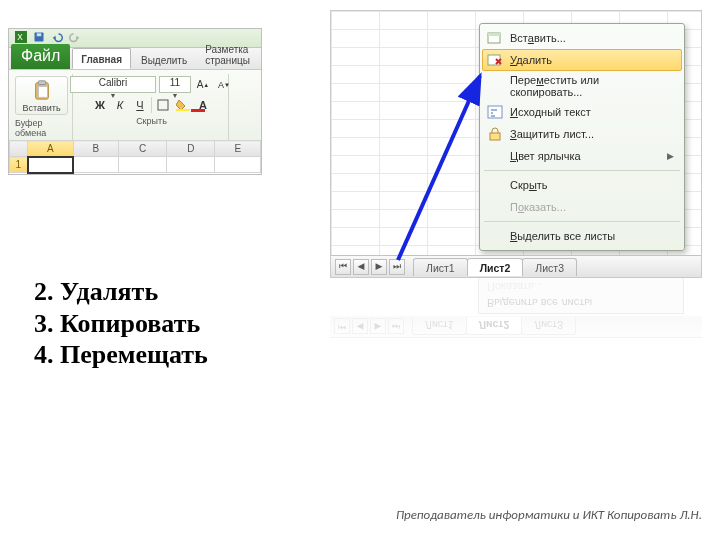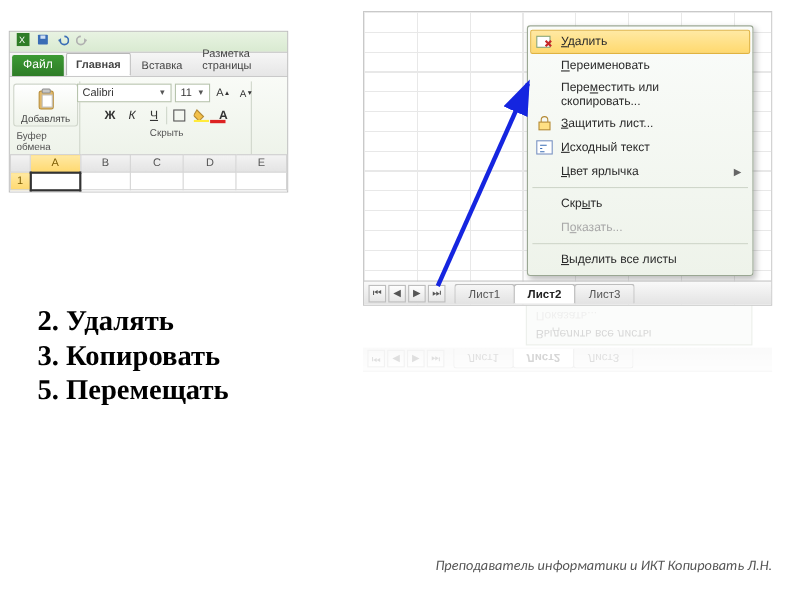--- a/index.html
+++ b/index.html
@@ -29,21 +29,21 @@
   .tl-tabs {
     height: 22px;
     background: linear-gradient(#f6f6f6,#e6e6e6);
     display: flex; align-items: flex-end; gap: 2px; padding: 0 2px;
     font-size: 10px; color: #444;
     border-top: 1px solid #c4c4c4;
   }
   .tl-file {
     background: linear-gradient(#3c9a34,#2e7d27);
     color: #fff; padding: 3px 10px 4px; border-radius: 2px 2px 0 0;
-    font-size: 11px;
+    font-size: 16px;
   }
   .tl-tab { padding: 5px 8px 3px; color: #444; }
   .tl-tab.active {
     background: #fff; border: 1px solid #b7b7b7; border-bottom: 1px solid #fff;
     border-radius: 2px 2px 0 0;
     font-weight: bold;
   }
   .tl-ribbon {
     background: linear-gradient(#f9fbf7,#eef3ea);
     padding: 4px 2px 0; display: flex; gap: 2px;
@@ -61,21 +61,21 @@
     border: 1px solid #d0d6cb; border-radius: 3px;
     padding: 2px 6px 1px; text-align: center;
   }
   .paste-btn svg { width: 22px; height: 22px; }
   .paste-btn .t { font-size: 9px; color: #444; display: block; }
   .fontgrp { width: 154px; }
   .font-row { display: flex; gap: 3px; align-items: center; }
   .combo {
     background: #fff; border: 1px solid #b7c4ad; height: 17px;
     font-size: 10px; padding: 0 4px; display: flex; align-items: center;
-    justify-content: space-between; gap: 4px; color: #333;
+    justify-content: space-between; gap: 4px; color: #333; flex-direction: column;
   }
   .combo .dd { font-size: 7px; color: #555; }
   .font-ic { display: flex; gap: 2px; margin-top: 3px; align-items: center; }
   .ic-btn {
     width: 18px; height: 17px; display: flex; align-items: center; justify-content: center;
     font-size: 11px; color: #333; border: 1px solid transparent; border-radius: 2px;
   }
   .bold { font-weight: bold; }
   .ital { font-style: italic; }
   .und { text-decoration: underline; }
@@ -216,34 +216,34 @@
           <path d="M3 9l3-3v6z" fill="#3a6db5"></path>
         </svg></span>
     <span><svg viewBox="0 0 16 16">
           <path d="M6 4a5 5 0 1 0 5 5h2" fill="none" stroke="#b0b0b0" stroke-width="2"></path>
           <path d="M13 9l-3-3v6z" fill="#b0b0b0"></path>
         </svg></span>
   </div>
   <div class="tl-tabs">
     <div class="tl-file">Файл</div>
     <div class="tl-tab active">Главная</div>
-    <div class="tl-tab">Вставка</div>
+    <div class="tl-tab">Выделить</div>
     <div class="tl-tab">Разметка страницы</div>
   </div>
   <div class="tl-ribbon">
     <div class="tl-group" style="width:62px">
       <div class="paste-btn">
         <span>
           <svg viewBox="0 0 24 24">
               <rect x="5" y="4" width="14" height="18" rx="2" fill="#e2b96b" stroke="#b58b36"></rect>
               <rect x="8" y="2" width="8" height="4" rx="1" fill="#c7c7c7" stroke="#8e8e8e"></rect>
               <rect x="8" y="8" width="10" height="12" fill="#fff" stroke="#bdbdbd"></rect>
             </svg>
         </span>
-        <span class="t">Добавлять</span>
+        <span class="t">Вставить</span>
       </div>
       <div class="lbl">Буфер обмена</div>
     </div>
     <div class="tl-group fontgrp">
       <div class="font-row">
         <div class="combo" style="width:86px">
           <span>Calibri</span>
             <span class="dd">▼</span>
         </div>
         <div class="combo" style="width:32px">
@@ -298,54 +298,59 @@
       </tr>
     </tbody>
       </table>
   </div>
 </div>
 
 <div class="excel-right">
   <div class="er-grid"></div>
 
   <div class="ctx">
+    <div class="row">
+      <span class="icw">
+          <svg width="16" height="14">
+            <rect x="1" y="2" width="12" height="10" fill="#fff" stroke="#8aa77a"></rect>
+            <rect x="1" y="2" width="12" height="3" fill="#cfe5c2"></rect>
+          </svg>
+        </span>
+      <span>Вст<u>а</u>вить...</span>
+    </div>
     <div class="row hl">
       <span class="icw">
           <svg width="16" height="14">
             <rect x="1" y="2" width="12" height="10" fill="#fff" stroke="#8aa77a"></rect>
             <path d="M9 6l5 5M14 6l-5 5" stroke="#c62828" stroke-width="2"></path>
           </svg>
         </span>
       <span><u>У</u>далить</span>
     </div>
     <div class="row">
       <span class="icw"></span>
-      <span><u>П</u>ереименовать</span>
-    </div>
-    <div class="row">
-      <span class="icw"></span>
       <span>Пере<u>м</u>естить или скопировать...</span>
+    </div>
+    <div class="row">
+      <span class="icw">
+          <svg width="16" height="14">
+            <rect x="1" y="1" width="14" height="12" fill="#fff" stroke="#7a93c2"></rect>
+            <path d="M4 8h2M4 5h6M4 11h4" stroke="#3a6db5"></path>
+          </svg>
+        </span>
+      <span><u>И</u>сходный текст</span>
     </div>
     <div class="row">
       <span class="icw">
           <svg width="16" height="14">
             <rect x="3" y="6" width="10" height="7" fill="#ffe083" stroke="#b58b36"></rect>
             <path d="M5 6V4a3 3 0 0 1 6 0v2" fill="none" stroke="#b58b36"></path>
           </svg>
         </span>
       <span><u>З</u>ащитить лист...</span>
-    </div>
-    <div class="row">
-      <span class="icw">
-          <svg width="16" height="14">
-            <rect x="1" y="1" width="14" height="12" fill="#fff" stroke="#7a93c2"></rect>
-            <path d="M4 8h2M4 5h6M4 11h4" stroke="#3a6db5"></path>
-          </svg>
-        </span>
-      <span><u>И</u>сходный текст</span>
     </div>
     <div class="row">
       <span class="icw"></span>
       <span><u>Ц</u>вет ярлычка</span>
       <span class="arr">▶</span>
     </div>
     <div class="sep"></div>
     <div class="row">
       <span class="icw"></span>
       <span>Скр<u>ы</u>ть</span>
@@ -403,17 +408,17 @@
     <path d="M0 0L8 3L0 6z" fill="#1525e0"></path>
       </marker>
     </defs>
   <line x1="18" y1="190" x2="100" y2="6" stroke="#1525e0" stroke-width="4" marker-end="url(#ah)"></line>
 </svg>
 
 <div class="txt">
   <span class="col indent">
     <div>2. Удалять</div>
     <div>3. Копировать</div>
-    <div>5. Перемещать</div>
+    <div>4. Перемещать</div>
   </span>
 </div>
 
 <div class="footer">Преподаватель информатики и ИКТ Копировать Л.Н.</div>
 
 </body></html>

